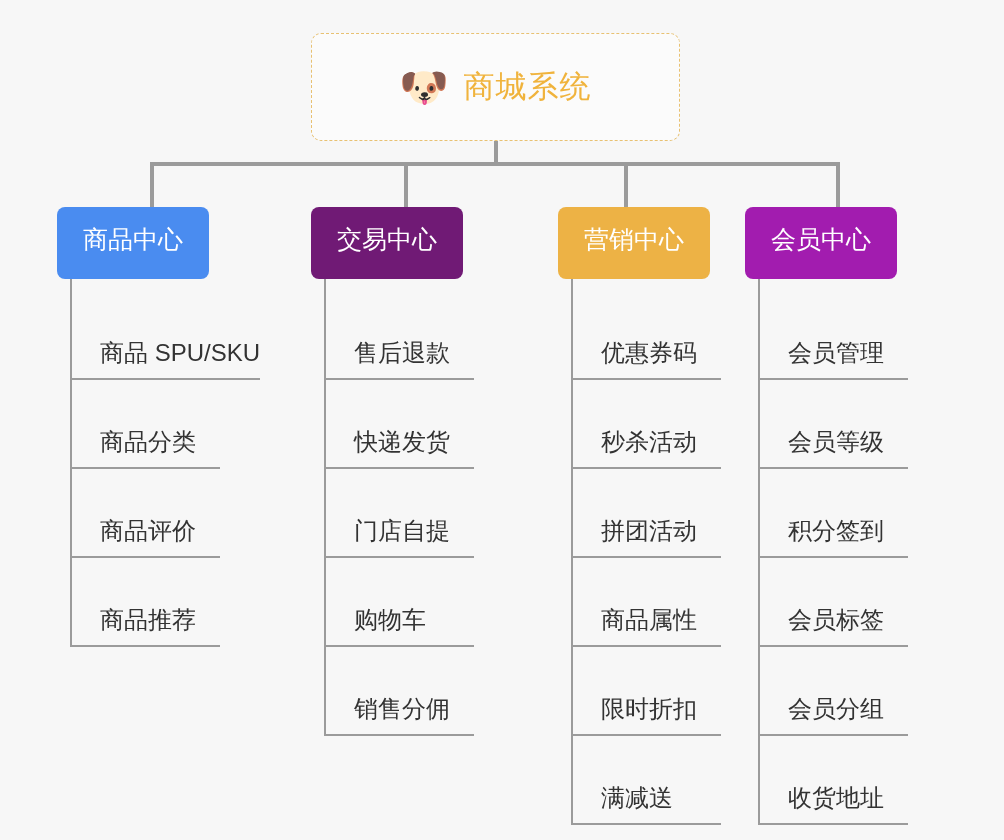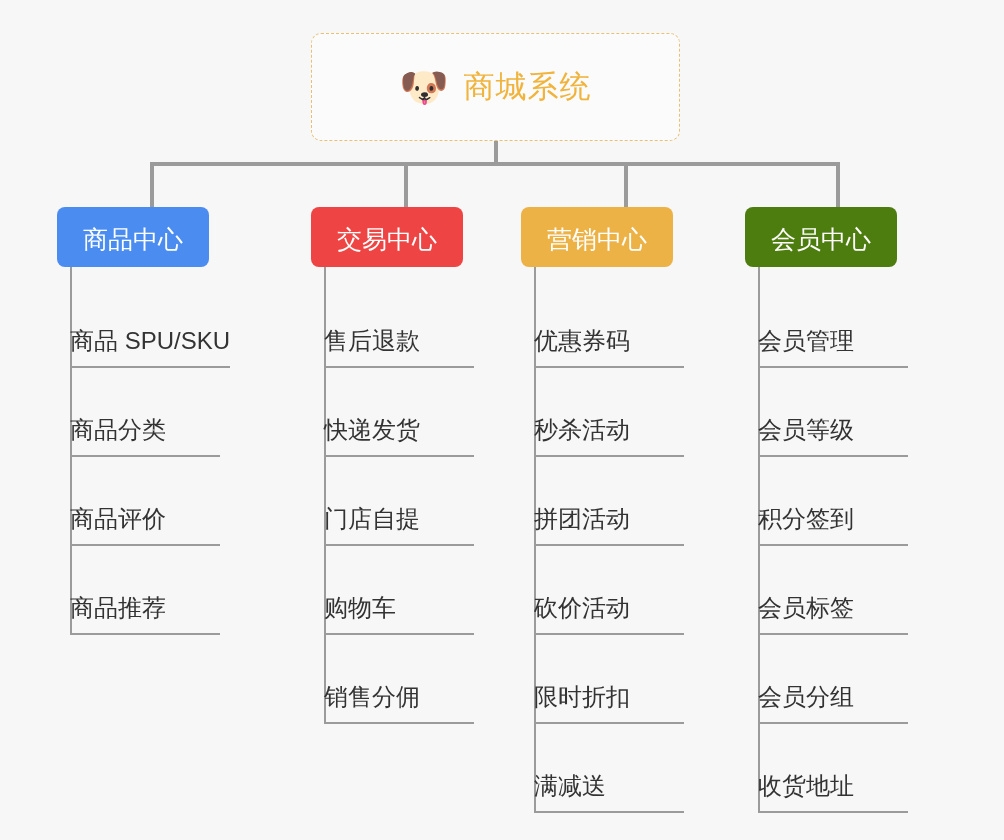--- a/index.html
+++ b/index.html
@@ -72,41 +72,42 @@
   }
 
   
   .branch {
     position: absolute;
     top: 207px;
   }
   .branch-header {
     display: inline-block;
     box-sizing: border-box;
-    height: 60px;
+    height: 72px;
     line-height: 64px;
     padding: 0 26px;
     border-radius: 8px;
     color: #ffffff;
     font-size: 25px;
     white-space: nowrap;
     text-align: center;
   }
 
   
   .leaves {
     position: relative;
     margin-left: 13px;
     border-left: 2px solid #9b9b9b;
     padding-top: 12px;
   }
   .leaf {
     display: block;
     box-sizing: border-box;
     height: 89px;
+    padding-left: 30px;
     padding-top: 46px;
     margin-left: -2px;
     border-bottom: 2px solid #9b9b9b;
     font-size: 24px;
     color: #333333;
     white-space: nowrap;
     width: max-content;
     min-width: 150px;
     text-decoration: underline;
   }
@@ -135,44 +136,44 @@
     <div class="branch-header" style="background: rgb(74, 140, 240);">商品中心</div>
     <div class="leaves">
       <div class="leaf"><span class="leaf-label">商品 SPU/SKU</span></div>
       <div class="leaf"><span class="leaf-label">商品分类</span></div>
       <div class="leaf"><span class="leaf-label">商品评价</span></div>
       <div class="leaf"><span class="leaf-label">商品推荐</span></div>
     </div>
   </div>
 
   <div class="branch" style="left:311px;">
-    <div class="branch-header" style="background: #ef4444;">交易中心</div>
+    <div class="branch-header" style="background: #701a75;">交易中心</div>
     <div class="leaves">
       <div class="leaf"><span class="leaf-label">售后退款</span></div>
       <div class="leaf"><span class="leaf-label">快递发货</span></div>
       <div class="leaf"><span class="leaf-label">门店自提</span></div>
       <div class="leaf"><span class="leaf-label">购物车</span></div>
       <div class="leaf"><span class="leaf-label">销售分佣</span></div>
     </div>
   </div>
 
-  <div class="branch" style="left:521px;">
+  <div class="branch" style="left:558px;">
     <div class="branch-header" style="background: rgb(237, 178, 69);">营销中心</div>
     <div class="leaves">
       <div class="leaf"><span class="leaf-label">优惠券码</span></div>
       <div class="leaf"><span class="leaf-label">秒杀活动</span></div>
       <div class="leaf"><span class="leaf-label">拼团活动</span></div>
-      <div class="leaf"><span class="leaf-label">砍价活动</span></div>
+      <div class="leaf"><span class="leaf-label">商品属性</span></div>
       <div class="leaf"><span class="leaf-label">限时折扣</span></div>
       <div class="leaf"><span class="leaf-label">满减送</span></div>
     </div>
   </div>
 
   <div class="branch" style="left:745px;">
-    <div class="branch-header" style="background: #4d7c0f; padding-left: 26px;">会员中心</div>
+    <div class="branch-header" style="background: #a21caf; padding-left: 26px;">会员中心</div>
     <div class="leaves">
       <div class="leaf"><span class="leaf-label">会员管理</span></div>
       <div class="leaf"><span class="leaf-label">会员等级</span></div>
       <div class="leaf"><span class="leaf-label">积分签到</span></div>
       <div class="leaf"><span class="leaf-label">会员标签</span></div>
       <div class="leaf"><span class="leaf-label">会员分组</span></div>
       <div class="leaf"><span class="leaf-label">收货地址</span></div>
     </div>
   </div>
 

